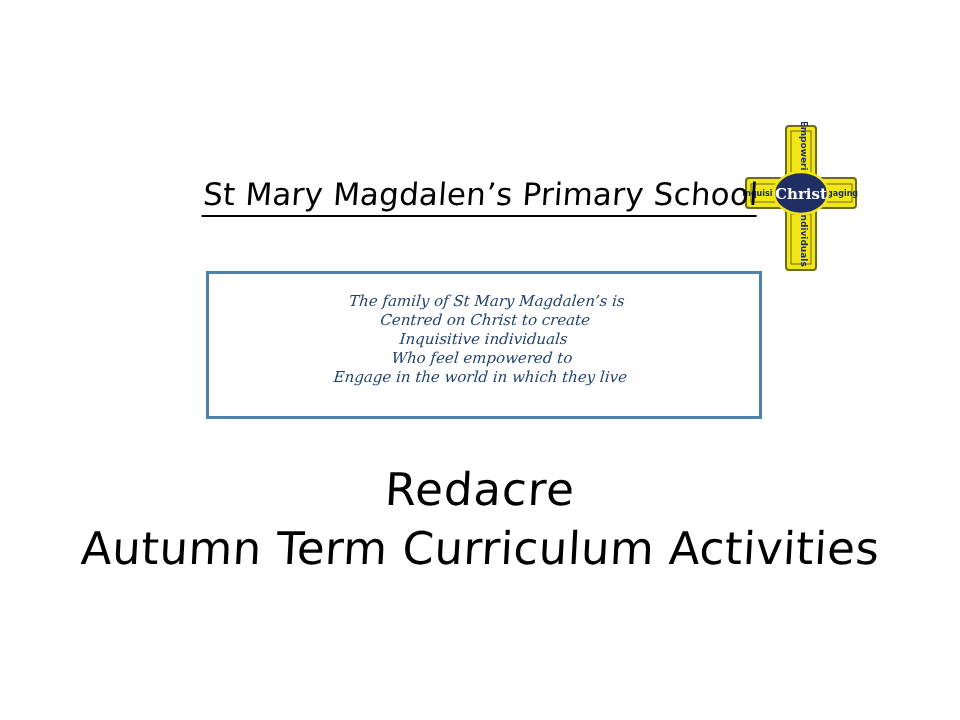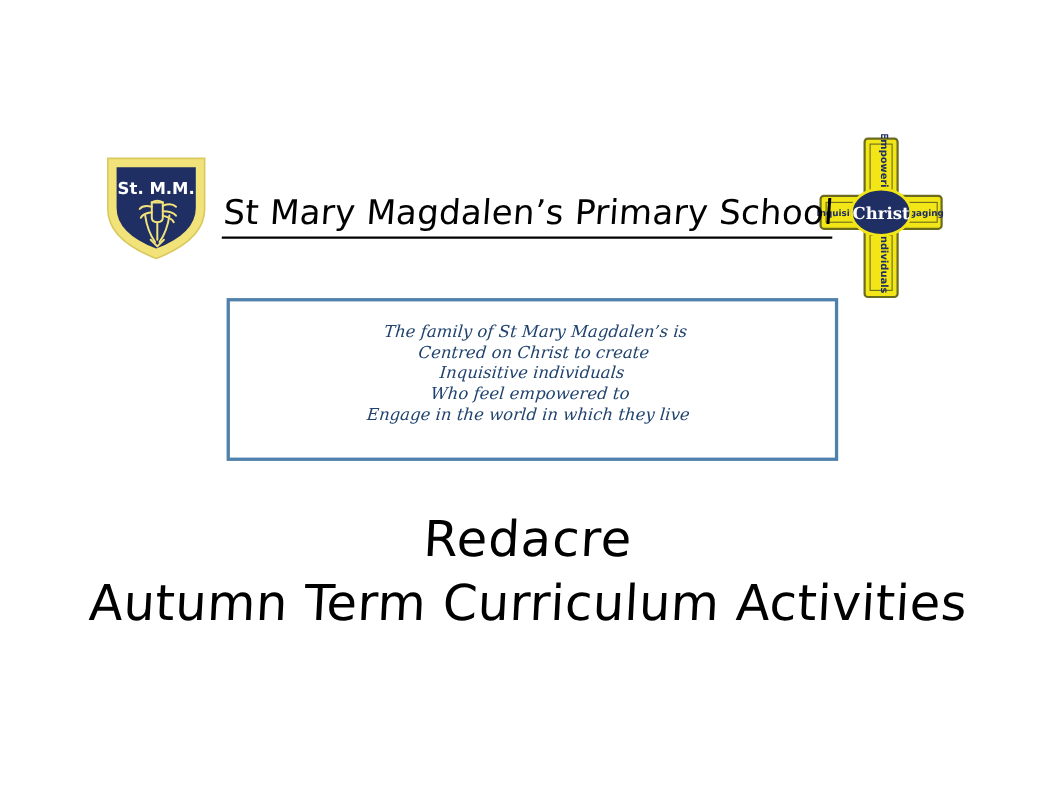--- a/index.html
+++ b/index.html
@@ -117,49 +117,20 @@
     transform: skewX(-3deg);
     display: inline-block;
     white-space: nowrap;
   }
 </style>
 </head>
 <body>
 
 <div class="page">
 
-  <div class="crest">
-    <svg viewBox="0 0 96 100" xmlns="http://www.w3.org/2000/svg">
-
-      <path d="M4 6 L92 6 L92 52 Q92 80 48 97 Q4 80 4 52 Z" fill="#f2e27a" stroke="#d9c95e" stroke-width="1.5"></path>
-
-      <path d="M12 14 L84 14 L84 51 Q84 74 48 88 Q12 74 12 51 Z" fill="#1f2f63"></path>
-
-      <text x="48" y="38" text-anchor="middle" font-family="DejaVu Sans, sans-serif" font-size="15" font-weight="bold" fill="#ffffff">St. M.M.</text>
-
-      <g stroke="#f2e27a" stroke-width="1.8" fill="none" stroke-linecap="round">
-
-        <path d="M44 46 L44 60 Q44 64 49 64 Q54 64 54 60 L54 46 Z"></path>
-        <path d="M44 46 Q49 43 54 46"></path>
-
-        <path d="M49 64 L49 80"></path>
-
-        <path d="M44 50 Q36 48 33 52"></path>
-        <path d="M44 55 Q36 56 34 60"></path>
-
-        <path d="M54 49 Q62 46 66 50"></path>
-        <path d="M54 54 Q63 54 66 58"></path>
-        <path d="M54 58 Q62 60 64 64"></path>
-
-        <path d="M38 58 Q40 72 47 82"></path>
-        <path d="M60 58 Q58 72 51 82"></path>
-        <path d="M43 80 L49 86 L55 80"></path>
-      </g>
-    </svg>
-  </div>
 
   <div class="cross-logo">
     <svg viewBox="0 0 118 152" xmlns="http://www.w3.org/2000/svg">
 
       <rect x="44" y="4" width="30" height="144" rx="3" fill="#f2e617" stroke="#6b6b1f" stroke-width="2"></rect>
 
       <rect x="4" y="56" width="110" height="30" rx="3" fill="#f2e617" stroke="#6b6b1f" stroke-width="2"></rect>
 
       <rect x="49" y="9" width="20" height="42" fill="none" stroke="#6b6b1f" stroke-width="1"></rect>
       <rect x="49" y="92" width="20" height="50" fill="none" stroke="#6b6b1f" stroke-width="1"></rect>

